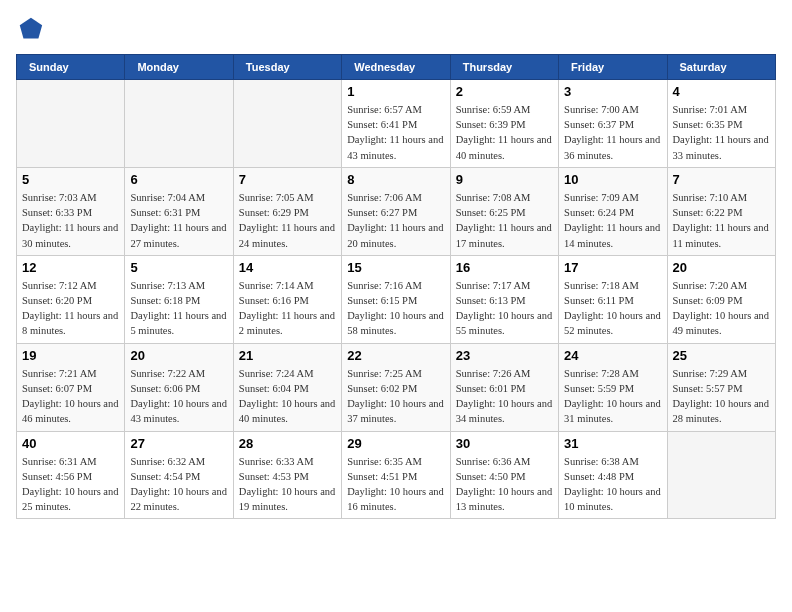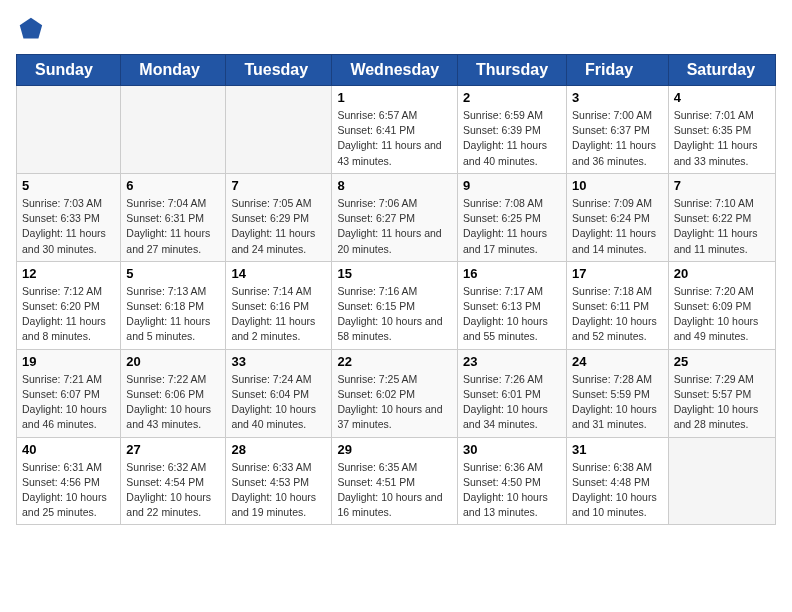--- a/index.html
+++ b/index.html
@@ -44,23 +44,23 @@
       color: #444;
     }
     .calendar {
       width: 100%;
       border-collapse: collapse;
       font-size: 11px;
     }
     .calendar th {
       background: #2255a4;
       color: #fff;
-      padding: 6px 18px;
+      padding: 6px 12px;
       text-align: left;
-      font-size: 16px;
+      font-size: 11px;
       border: 1px solid #1a4080;
     }
     .calendar td {
       border: 1px solid #ccc;
       vertical-align: top;
       padding: 4px 5px;
       width: 108px;
       min-height: 80px;
       background: #fff;
     }
@@ -69,20 +69,21 @@
     }
     .day-num {
       font-size: 13px;
       font-weight: bold;
       margin-bottom: 3px;
     }
     .day-info {
       color: #333;
       font-size: 10.5px;
       line-height: 1.45;
+      font-family: Liberation Serif, serif;
     }
     tr:nth-child(odd) td:not(.empty) {
       background: #fff;
     }
     tr:nth-child(even) td:not(.empty) {
       background: #f9f9f9;
     }
   </style>
 </head>
 <body>
@@ -201,21 +202,21 @@
       <tr>
         <td>
           <div class="day-num">19</div>
           <div class="day-info">Sunrise: 7:21 AM<br>Sunset: 6:07 PM<br>Daylight: 10 hours and 46 minutes.</div>
         </td>
         <td>
           <div class="day-num">20</div>
           <div class="day-info">Sunrise: 7:22 AM<br>Sunset: 6:06 PM<br>Daylight: 10 hours and 43 minutes.</div>
         </td>
         <td>
-          <div class="day-num">33</div>
+          <div class="day-num">21</div>
           <div class="day-info">Sunrise: 7:24 AM<br>Sunset: 6:04 PM<br>Daylight: 10 hours and 40 minutes.</div>
         </td>
         <td>
           <div class="day-num">22</div>
           <div class="day-info">Sunrise: 7:25 AM<br>Sunset: 6:02 PM<br>Daylight: 10 hours and 37 minutes.</div>
         </td>
         <td>
           <div class="day-num">23</div>
           <div class="day-info">Sunrise: 7:26 AM<br>Sunset: 6:01 PM<br>Daylight: 10 hours and 34 minutes.</div>
         </td>

